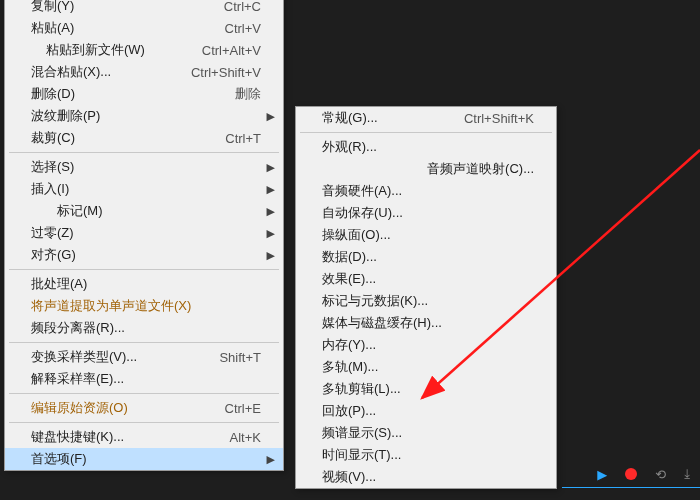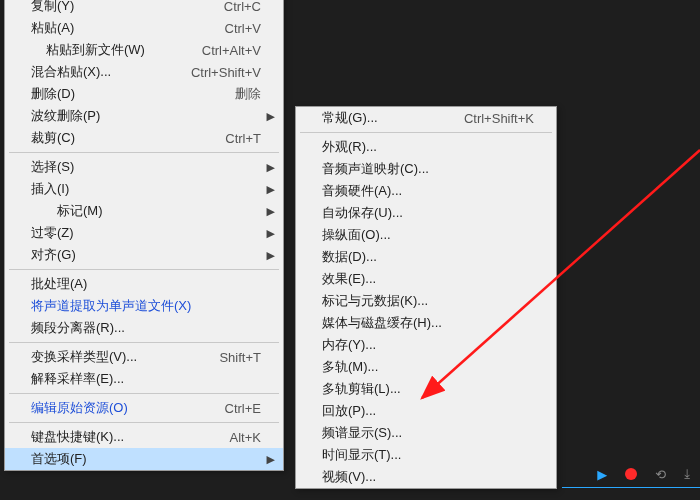--- a/index.html
+++ b/index.html
@@ -6,21 +6,21 @@
   .stage{position:relative;width:700px;height:500px;}
   .menu{position:absolute;background:#f0f0f0;border:1px solid #9a9a9a;box-shadow:2px 2px 6px rgba(0,0,0,.3);}
   .menu1{left:4px;top:-6px;width:278px;}
   .menu2{left:295px;top:106px;width:260px;}
   .item{display:flex;align-items:center;height:22px;padding:0 22px 0 26px;color:#222;white-space:nowrap;cursor:default;}
   .item .lab{flex:1;}
   .item .sc{color:#555;margin-left:12px;}
   .hl{background:#bfe0ff;}
   .sep{height:1px;margin:3px 4px;background:#c8c8c8;}
   .arrow{position:absolute;right:8px;font-size:11px;color:#444;}
-  .dim{color:#1d4ed8;}
+  .dim{color:#a16207;}
   .tb{position:absolute;bottom:18px;right:10px;display:flex;gap:18px;align-items:center;}
   .tb .b{width:12px;height:12px;border-radius:50%;}
   svg.ann{position:absolute;left:0;top:0;pointer-events:none;}
 </style>
 </head>
 <body>
 <div class="stage">
 
 <div class="menu menu1" id="m1">
       <div class="item" style="position: relative;">
@@ -107,21 +107,21 @@
     </div>
 <div class="menu menu2" id="m2">
       <div class="item" style="position: relative;">
         <span class="lab">常规(G)...</span>
         <span class="sc">Ctrl+Shift+K</span>
       </div>
       <div class="sep"></div>
       <div class="item" style="position: relative;">
         <span class="lab">外观(R)...</span>
       </div>
-      <div class="item" style="position: relative;">
+      <div class="item" style="position: relative; text-align: right;">
         <span class="lab">音频声道映射(C)...</span>
       </div>
       <div class="item" style="position: relative;">
         <span class="lab">音频硬件(A)...</span>
       </div>
       <div class="item" style="position: relative;">
         <span class="lab">自动保存(U)...</span>
       </div>
       <div class="item" style="position: relative;">
         <span class="lab">操纵面(O)...</span>

